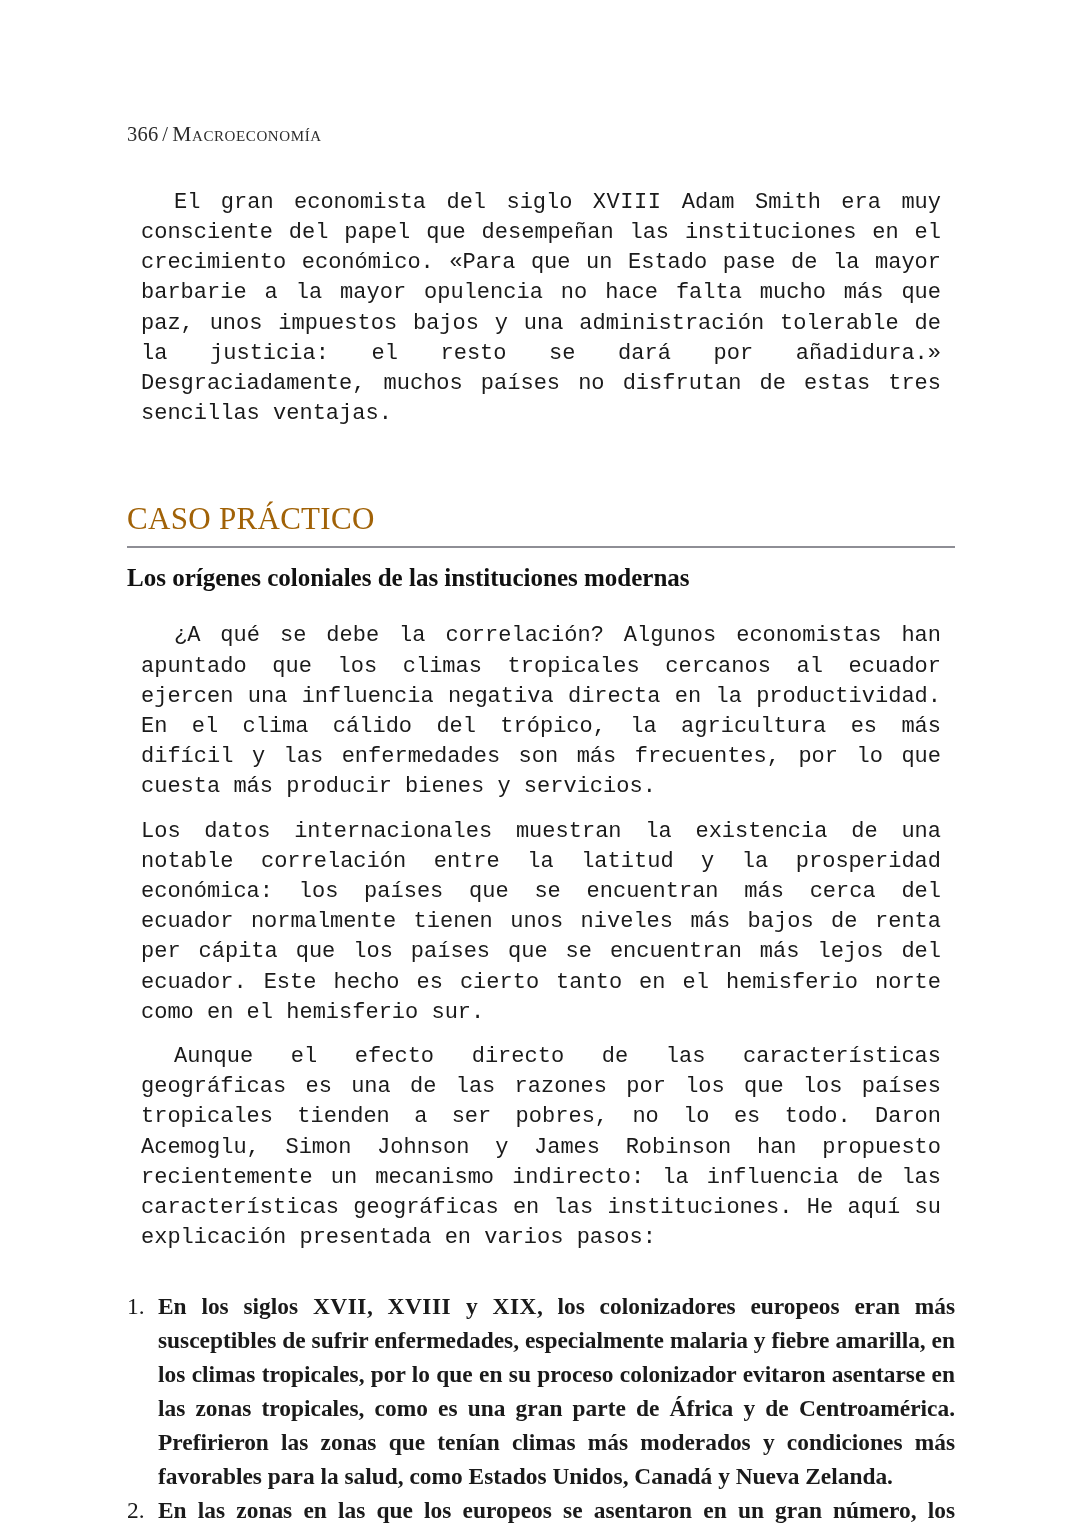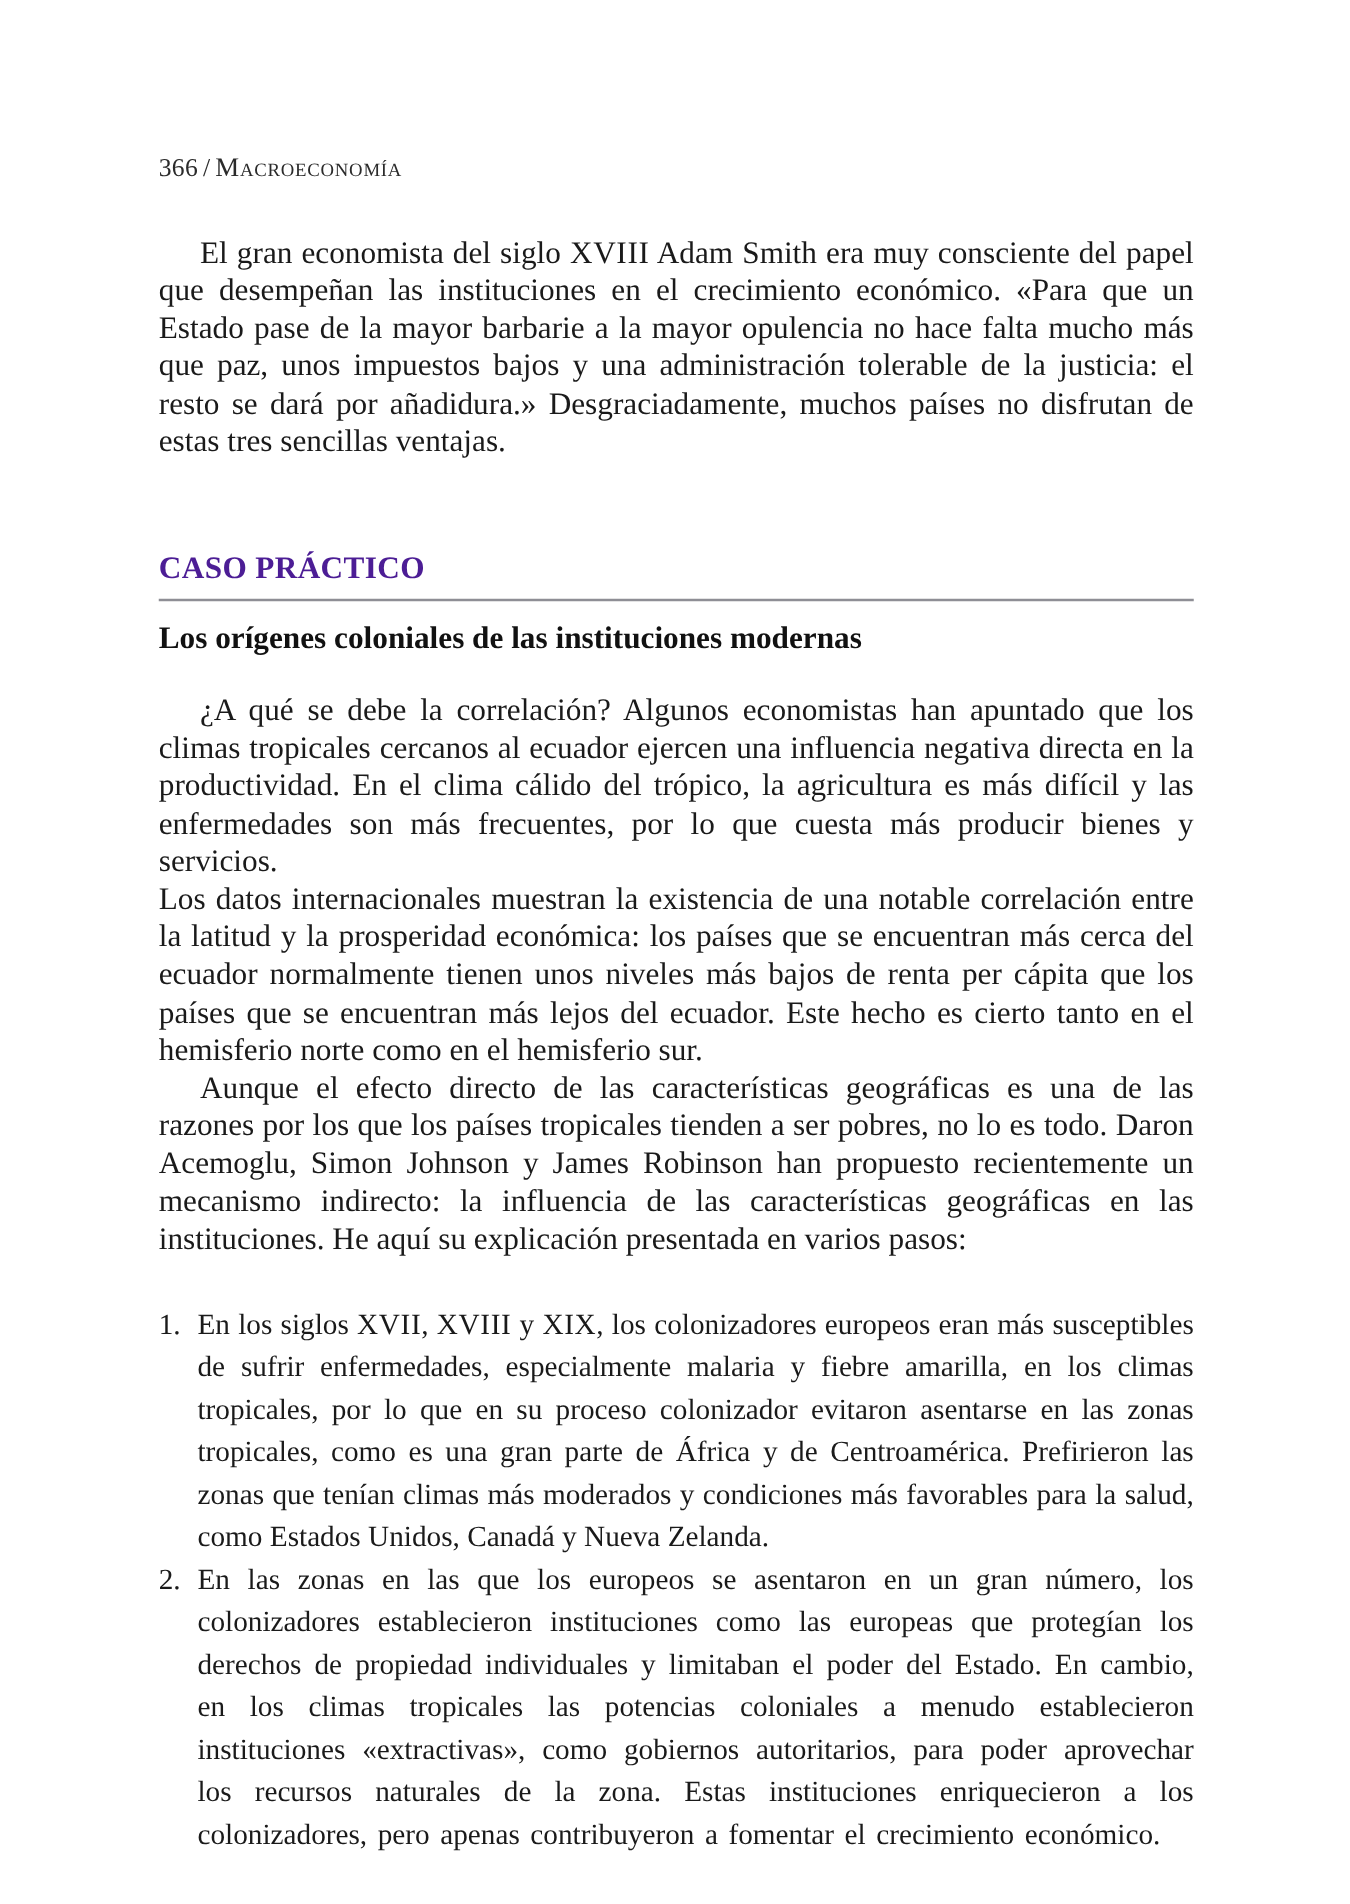--- a/index.html
+++ b/index.html
@@ -39,43 +39,44 @@
   }
   .running-head .slash { margin: 0 4px; }
   .running-head .booktitle {
     font-variant: small-caps;
     letter-spacing: 0.6px;
     font-size: 21.5px;
   }
 
   
   .para {
-    font-size: 25px;
+    font-size: 22px;
     line-height: 30.2px;
     text-align: justify;
     text-justify: inter-word;
-    margin: 0;
+    margin: 14px;
     color: #1a1a1a;
     hyphens: none;
+    font-family: Liberation Mono, monospace;
   }
   .para.indent { text-indent: 33px; }
   .para.first { margin-top: 40px; }
 
   .sc {
     font-variant: small-caps;
     letter-spacing: 0.5px;
   }
 
   
   .case-block { margin-top: 72px; }
 
   .case-kicker {
-    font-size: 25px;
-    font-weight: bold;
-    color: #4c1d95;
+    font-size: 31px;
+    font-weight: normal;
+    color: #a16207;
     letter-spacing: 0.3px;
     line-height: 1.15;
     margin: 0;
   }
 
   .case-rule {
     height: 2px;
     background: #8e8e95;
     margin-top: 9px;
     margin-bottom: 0;
@@ -107,21 +108,21 @@
     text-align: justify;
     color: #1a1a1a;
   }
   .steps > li .marker {
     position: absolute;
     left: 0;
     top: 0;
     width: 31px;
     text-align: left;
   }
-  .steps > li .step-text { display: block; }
+  .steps > li .step-text { display: block; font-weight: bold; }
   .steps > li.loose .step-text { word-spacing: 2.6px; }
 </style>
 </head>
 <body>
 
 <div class="page">
   <div class="content">
 
     <div class="running-head">
       <span>366</span><span class="slash">/</span><span class="booktitle">Macroeconomía</span>

